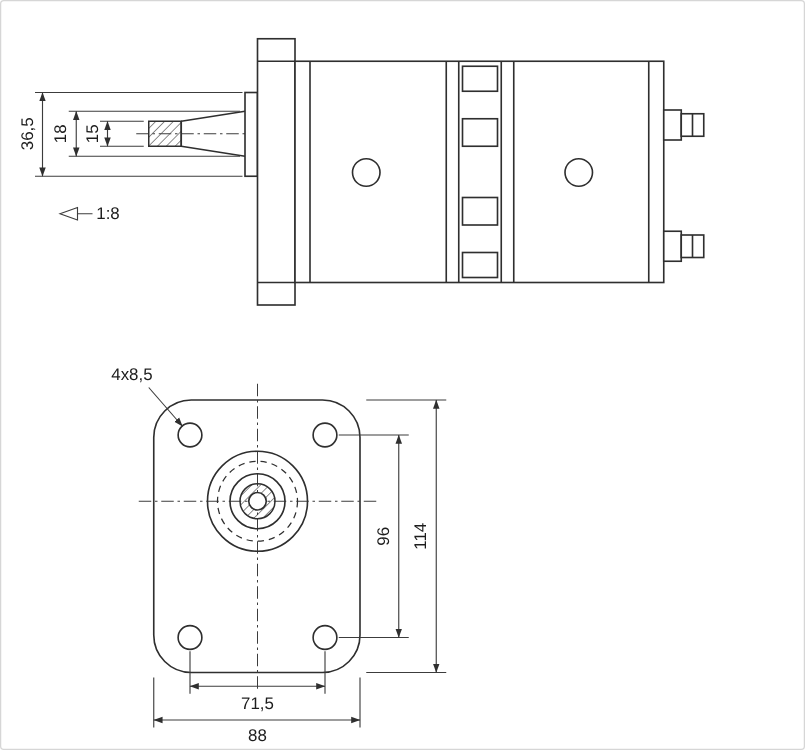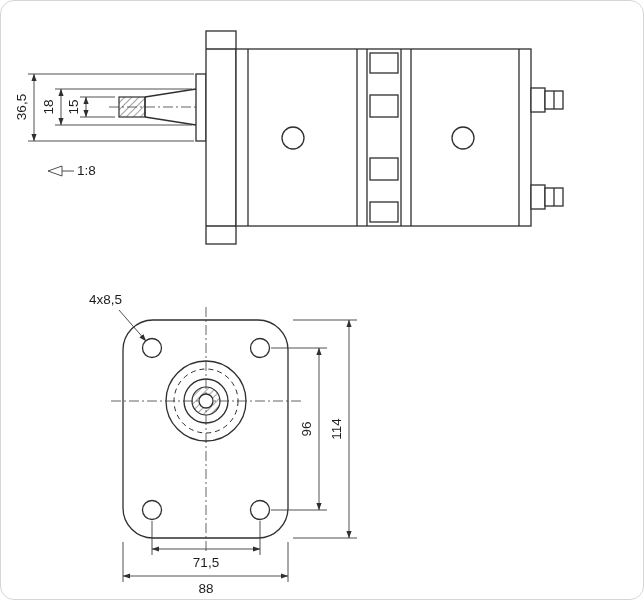--- a/index.html
+++ b/index.html
@@ -7,21 +7,21 @@
     padding: 0;
     background: #ffffff;
     font-family: "Liberation Sans", sans-serif;
   }
   .canvas {
     position: relative;
     width: 644px;
     height: 600px;
     background: #ffffff;
     border: 1px solid #d6d6d6;
-    border-radius: 14px;
+    border-radius: 3px;
     box-sizing: border-box;
     overflow: hidden;
   }
   svg { display: block; }
   .obj  { stroke: #2f2f2f; stroke-width: 1.3; fill: none; }
   .objf { stroke: #2f2f2f; stroke-width: 1.3; fill: #ffffff; }
   .thin { stroke: #3c3c3c; stroke-width: 0.9; fill: none; }
   .cl   { stroke: #3c3c3c; stroke-width: 0.8; fill: none; stroke-dasharray: 10 3 2 3; }
   .dash { stroke: #2f2f2f; stroke-width: 1; fill: none; stroke-dasharray: 5 4; }
   .dim-text {

